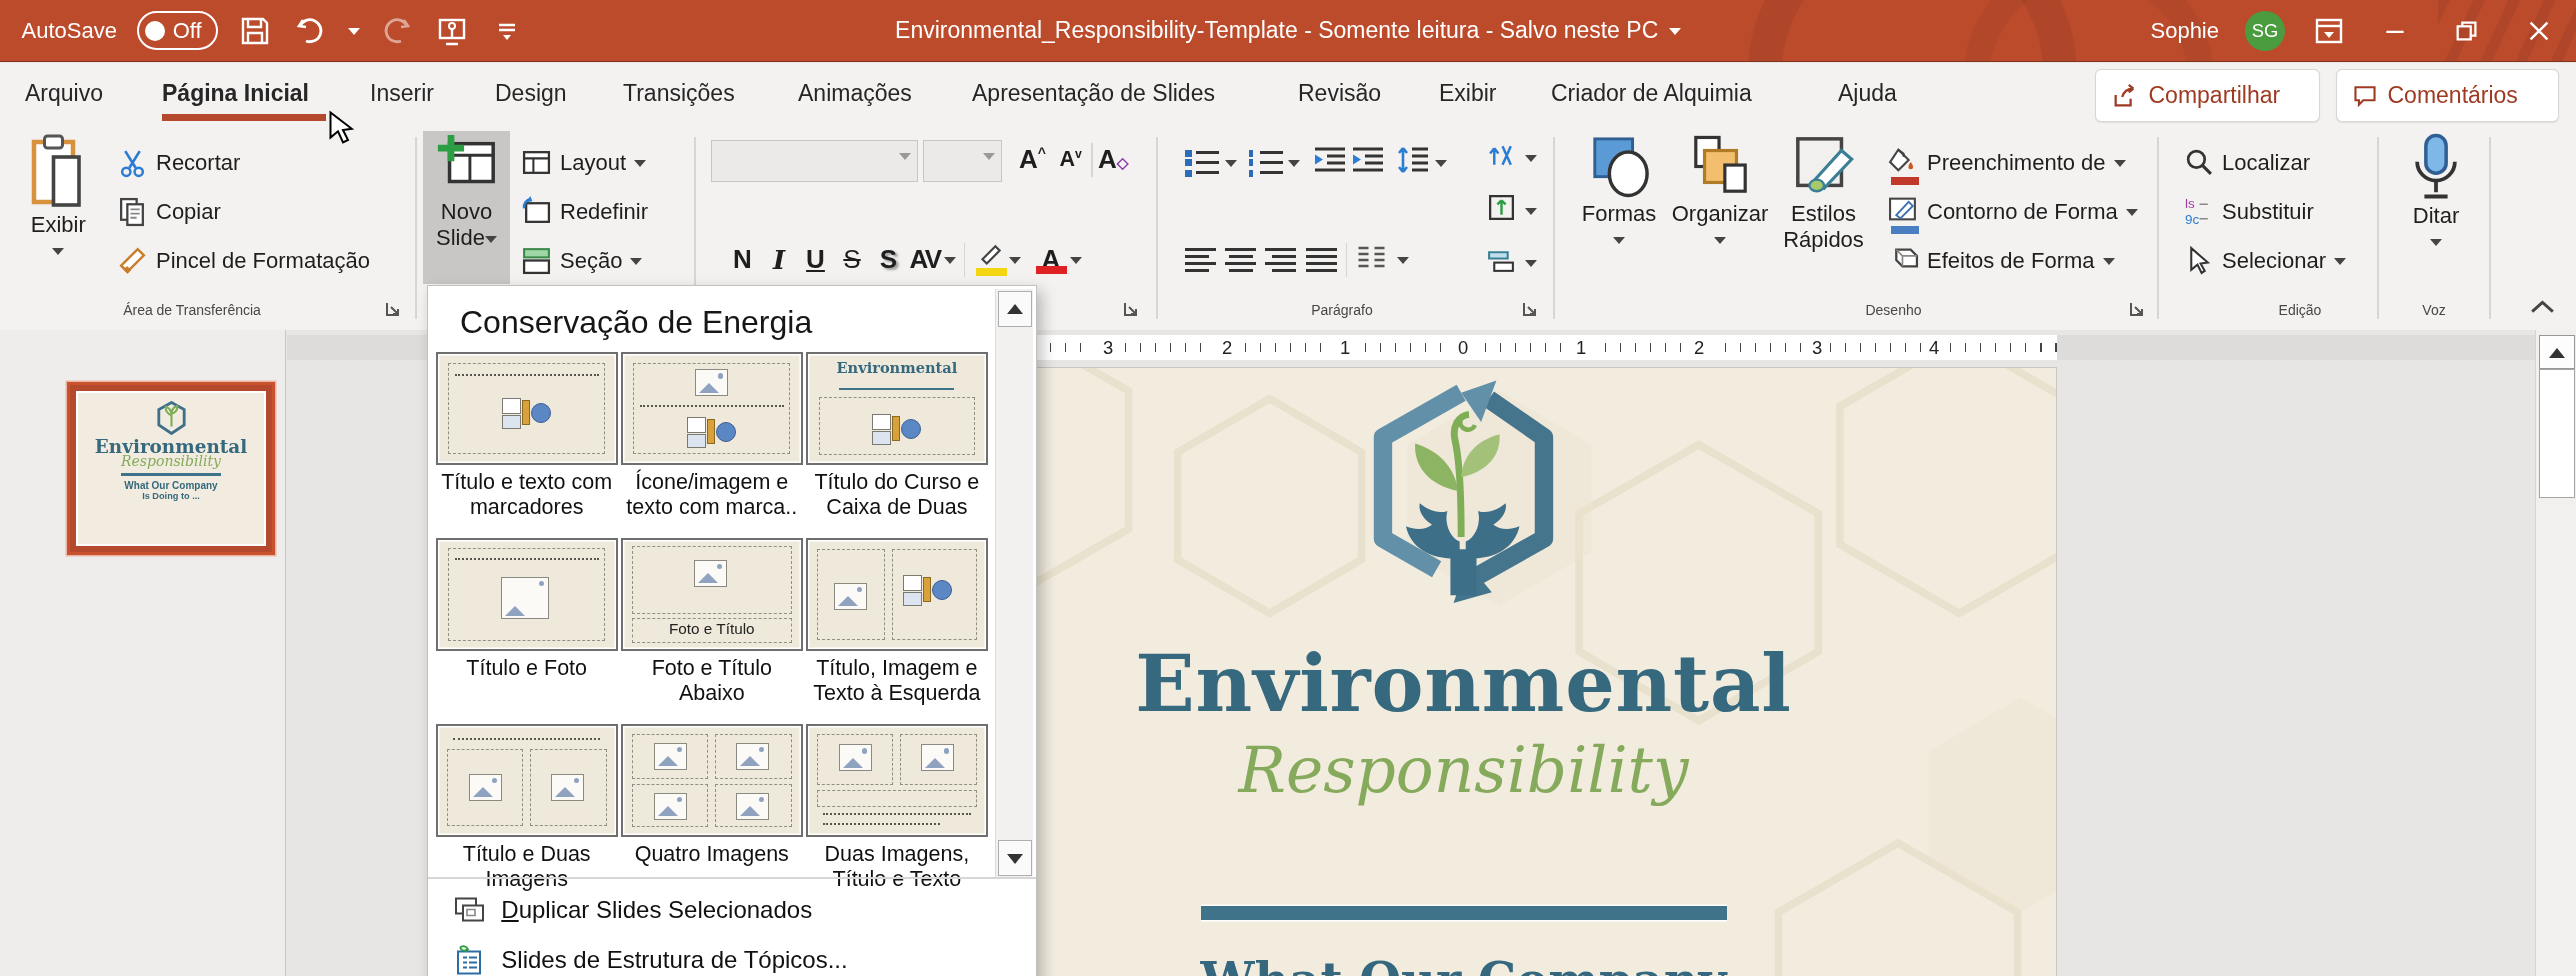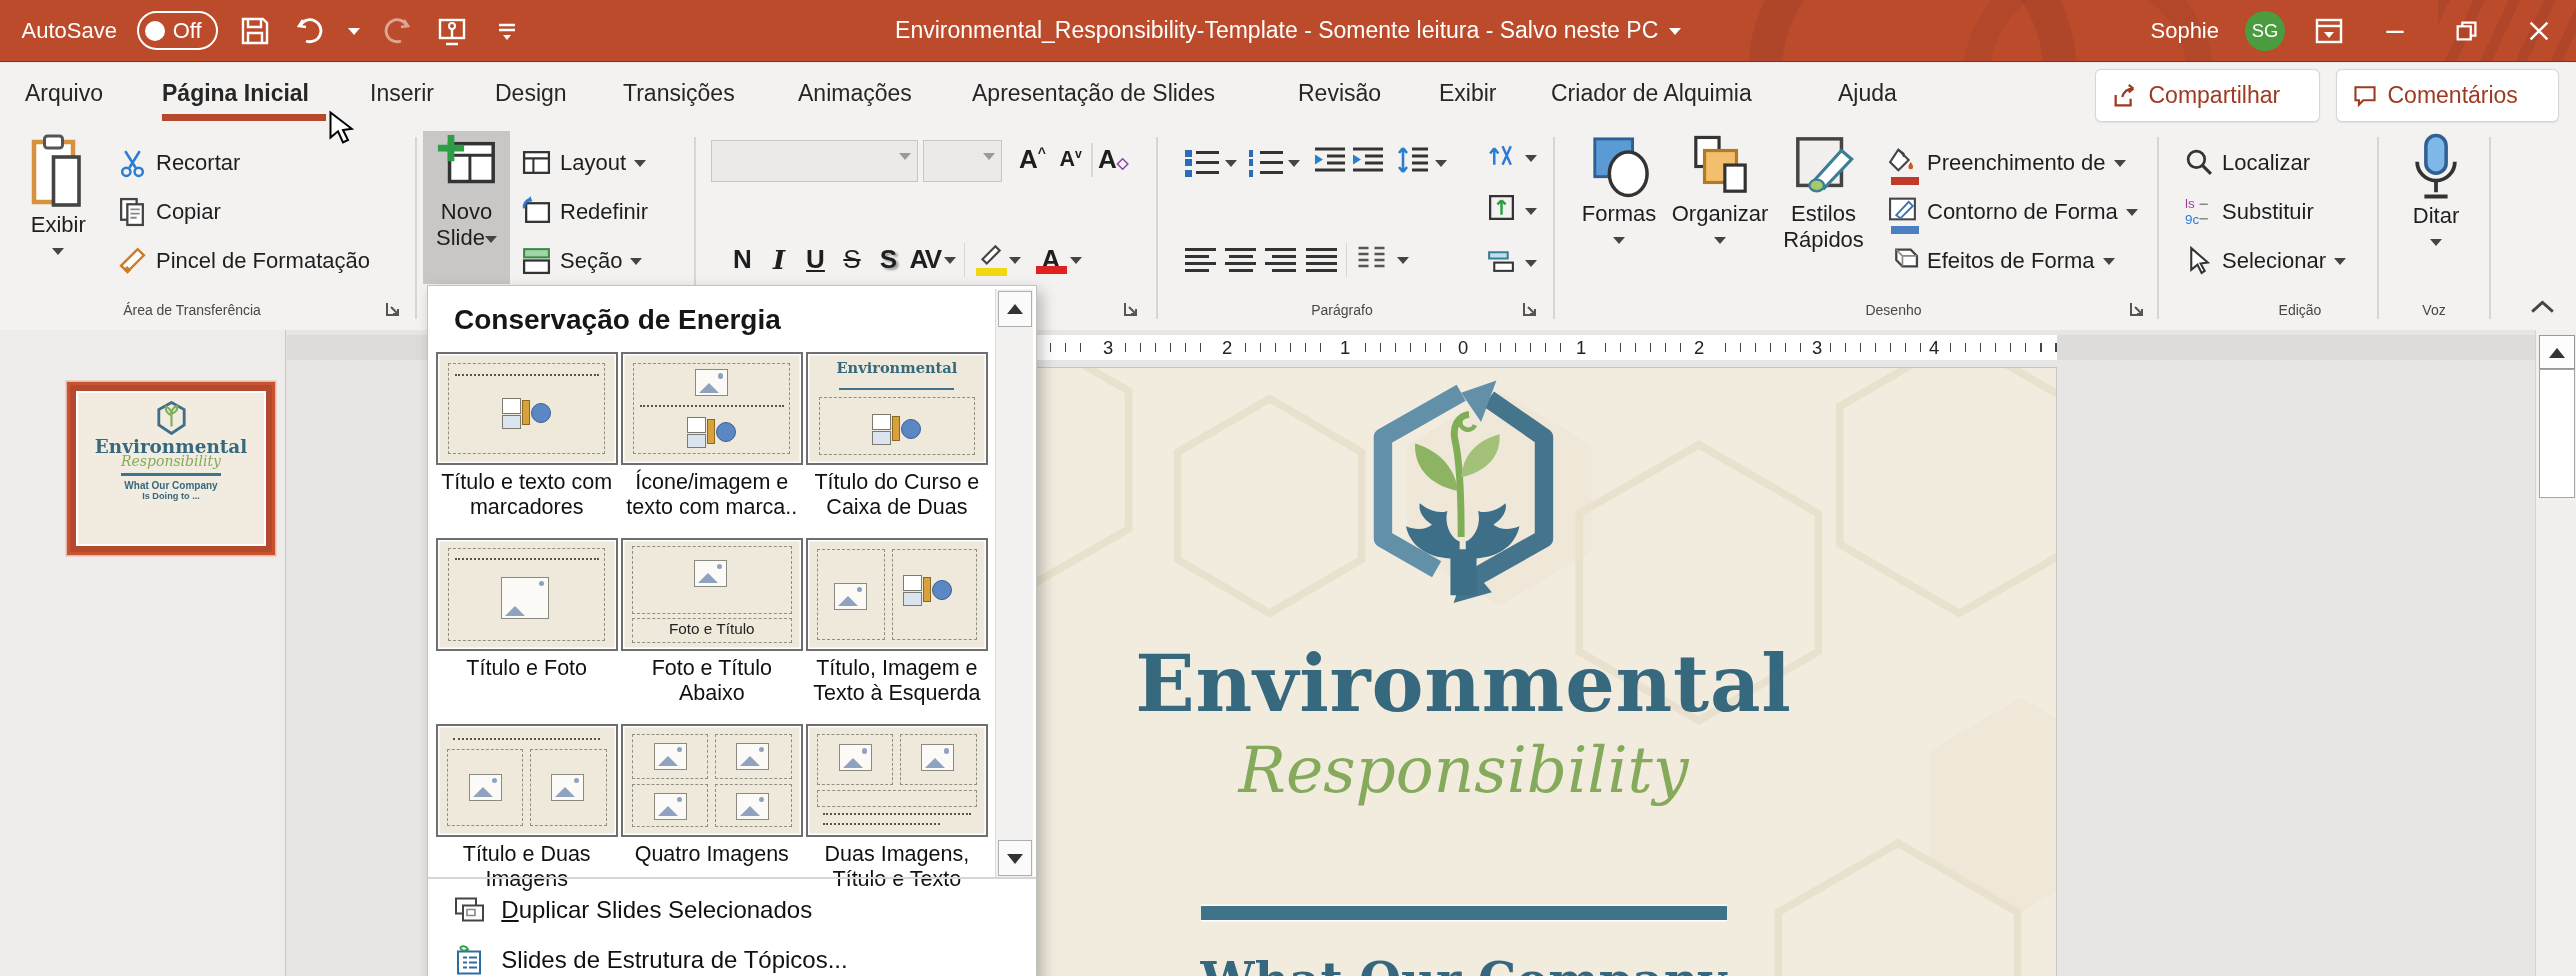--- a/index.html
+++ b/index.html
@@ -106,21 +106,21 @@
   #vscroll{position:absolute;left:2535px;top:0;width:41px;height:647px;background:#f1f0ef;border-left:1.5px solid #d6d4d2;}
   .scroll-up{position:absolute;left:3.1px;top:5.4px;width:34px;height:32px;background:#fdfdfd;border:1.5px solid #9a9896;
      display:flex;align-items:center;justify-content:center;}
   .scroll-thumb-v{position:absolute;left:3.1px;top:39px;width:34px;height:127px;background:#fff;border:1.5px solid #a7a5a3;}
   .tri-up{width:0;height:0;border:8.4px solid transparent;border-bottom:10.7px solid #333;position:relative;top:-3.8px;}
   .tri-down{width:0;height:0;border:8.4px solid transparent;border-top:10.7px solid #333;position:relative;top:4.6px;}
 
   
   #newslide-menu{position:absolute;left:427px;top:285px;width:608px;height:698px;background:#fff;
       border:1.5px solid #c3c1bf;box-shadow:4.6px 6.1px 14px rgba(0,0,0,.25);}
-  #menu-header{position:absolute;left:26px;top:18.4px;font-size:28px;font-weight:bold;color:#161616;}
+  #menu-header{position:absolute;left:32px;top:18.4px;font-size:32px;font-weight:normal;color:#161616;}
   #menu-grid{position:absolute;left:7.7px;top:66px;width:555px;display:grid;
       grid-template-columns:repeat(3,182px);grid-auto-rows:186px;column-gap:3.1px;}
   .cell{display:flex;flex-direction:column;align-items:center;}
   .thumb{width:178px;height:109px;background:#eee9da;border:2.3px solid #6f6f6f;box-shadow:0 0 0 1.5px #fff inset;
       position:relative;flex:none;}
   .cell .clabel{margin-top:4.6px;font-size:21.5px;line-height:25px;text-align:center;color:#111;}
   .dash{position:absolute;border:1.5px dashed #8f8f83;}
   .dotline{position:absolute;height:0;border-top:2.3px dotted #55554d;}
   .imgph{position:absolute;width:31px;height:24.5px;background:#fbfaf6;border:1.5px solid #8a8a80;}
   .imgph:before{content:"";position:absolute;left:3.1px;bottom:2.3px;width:0;height:0;

